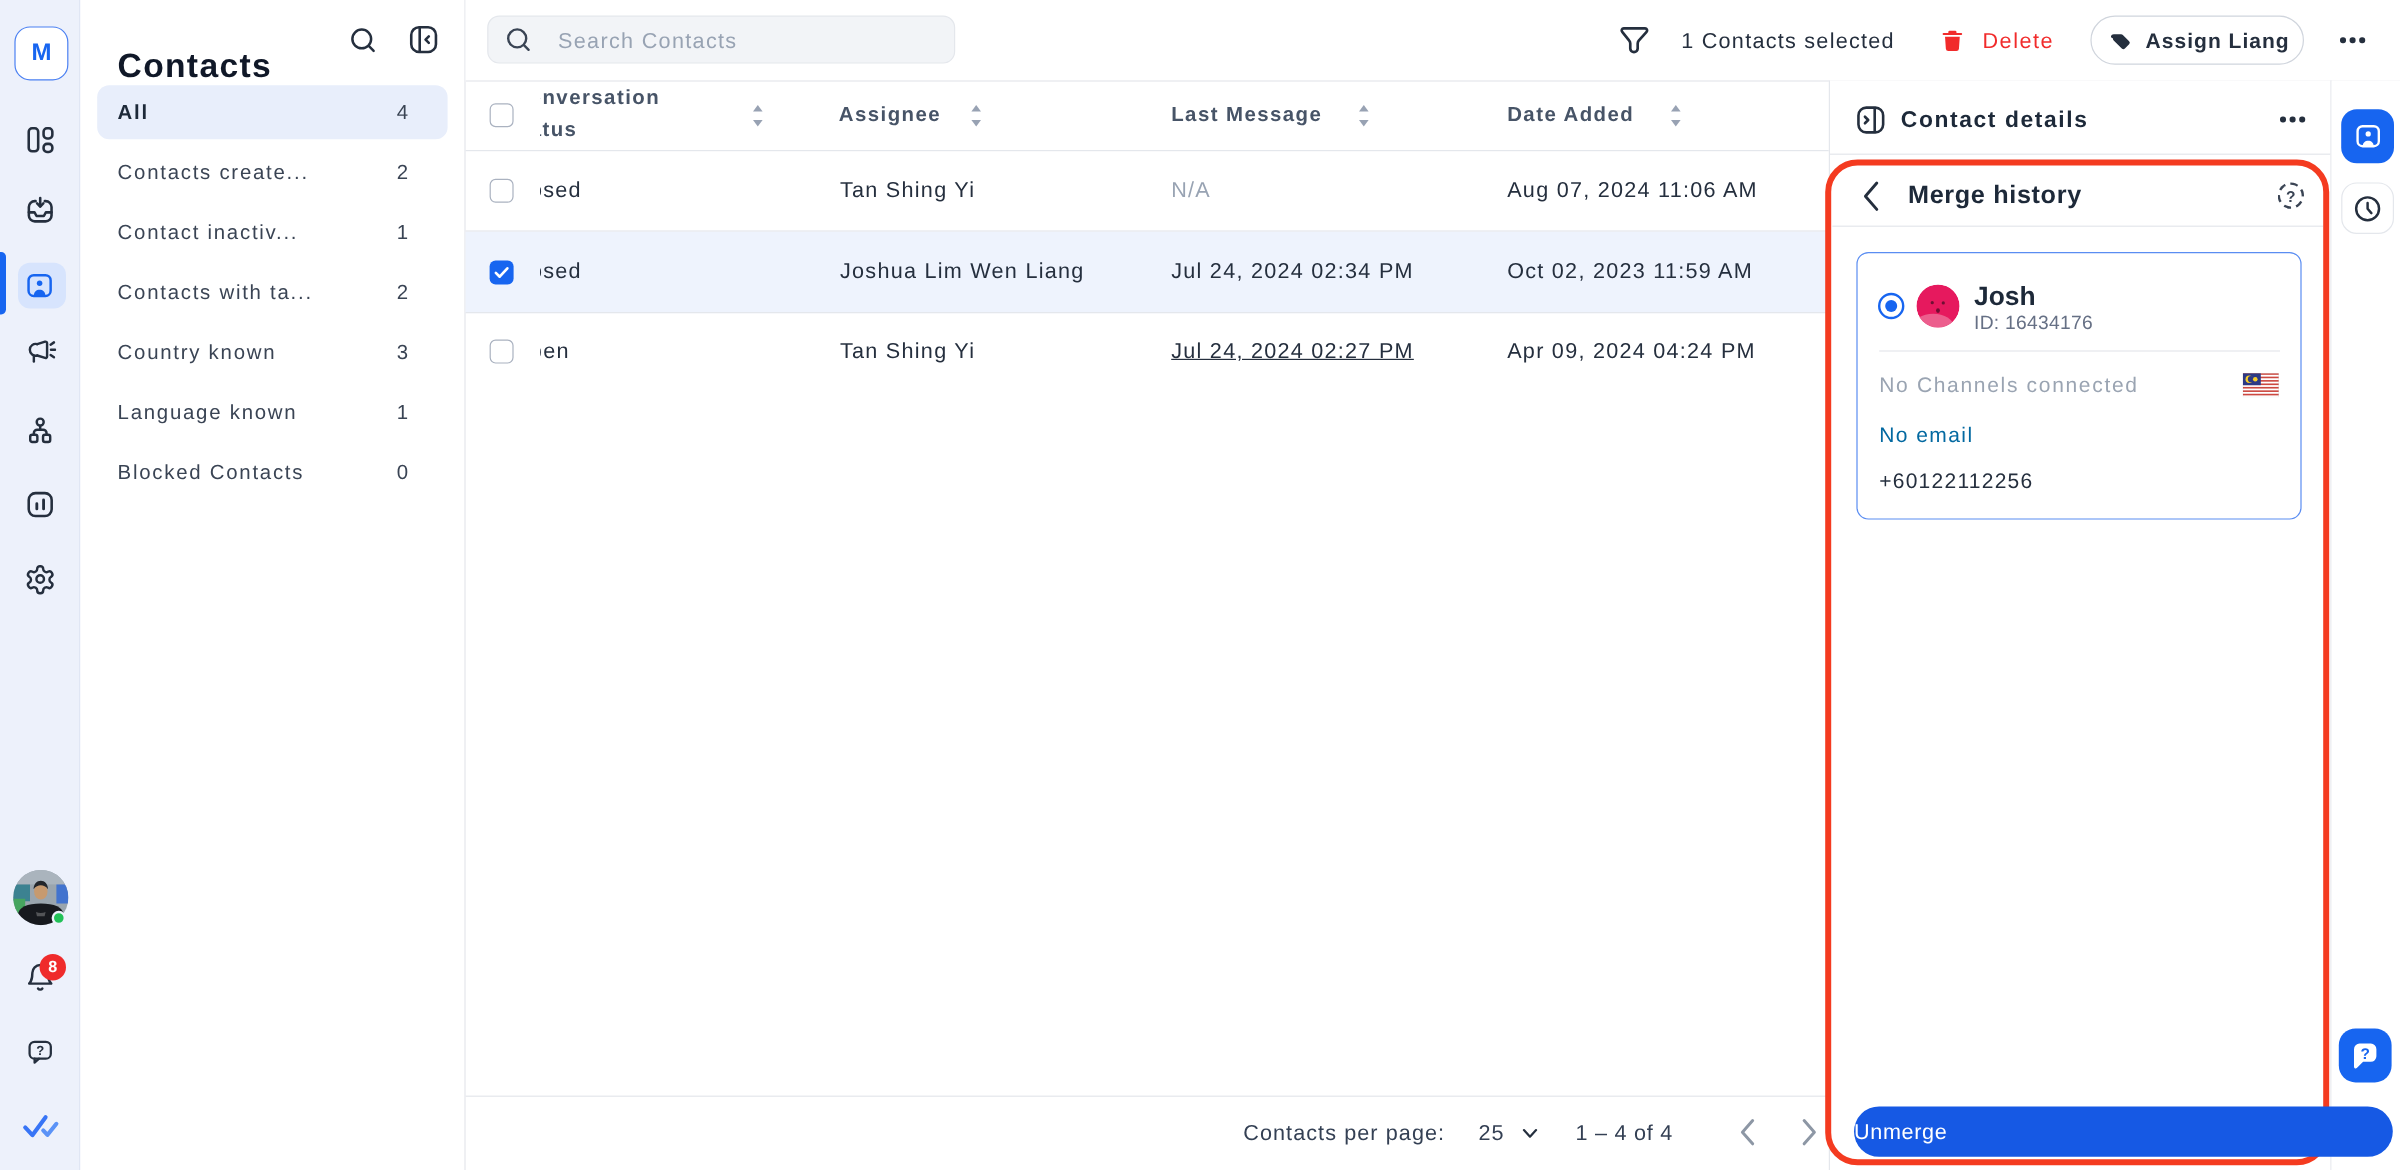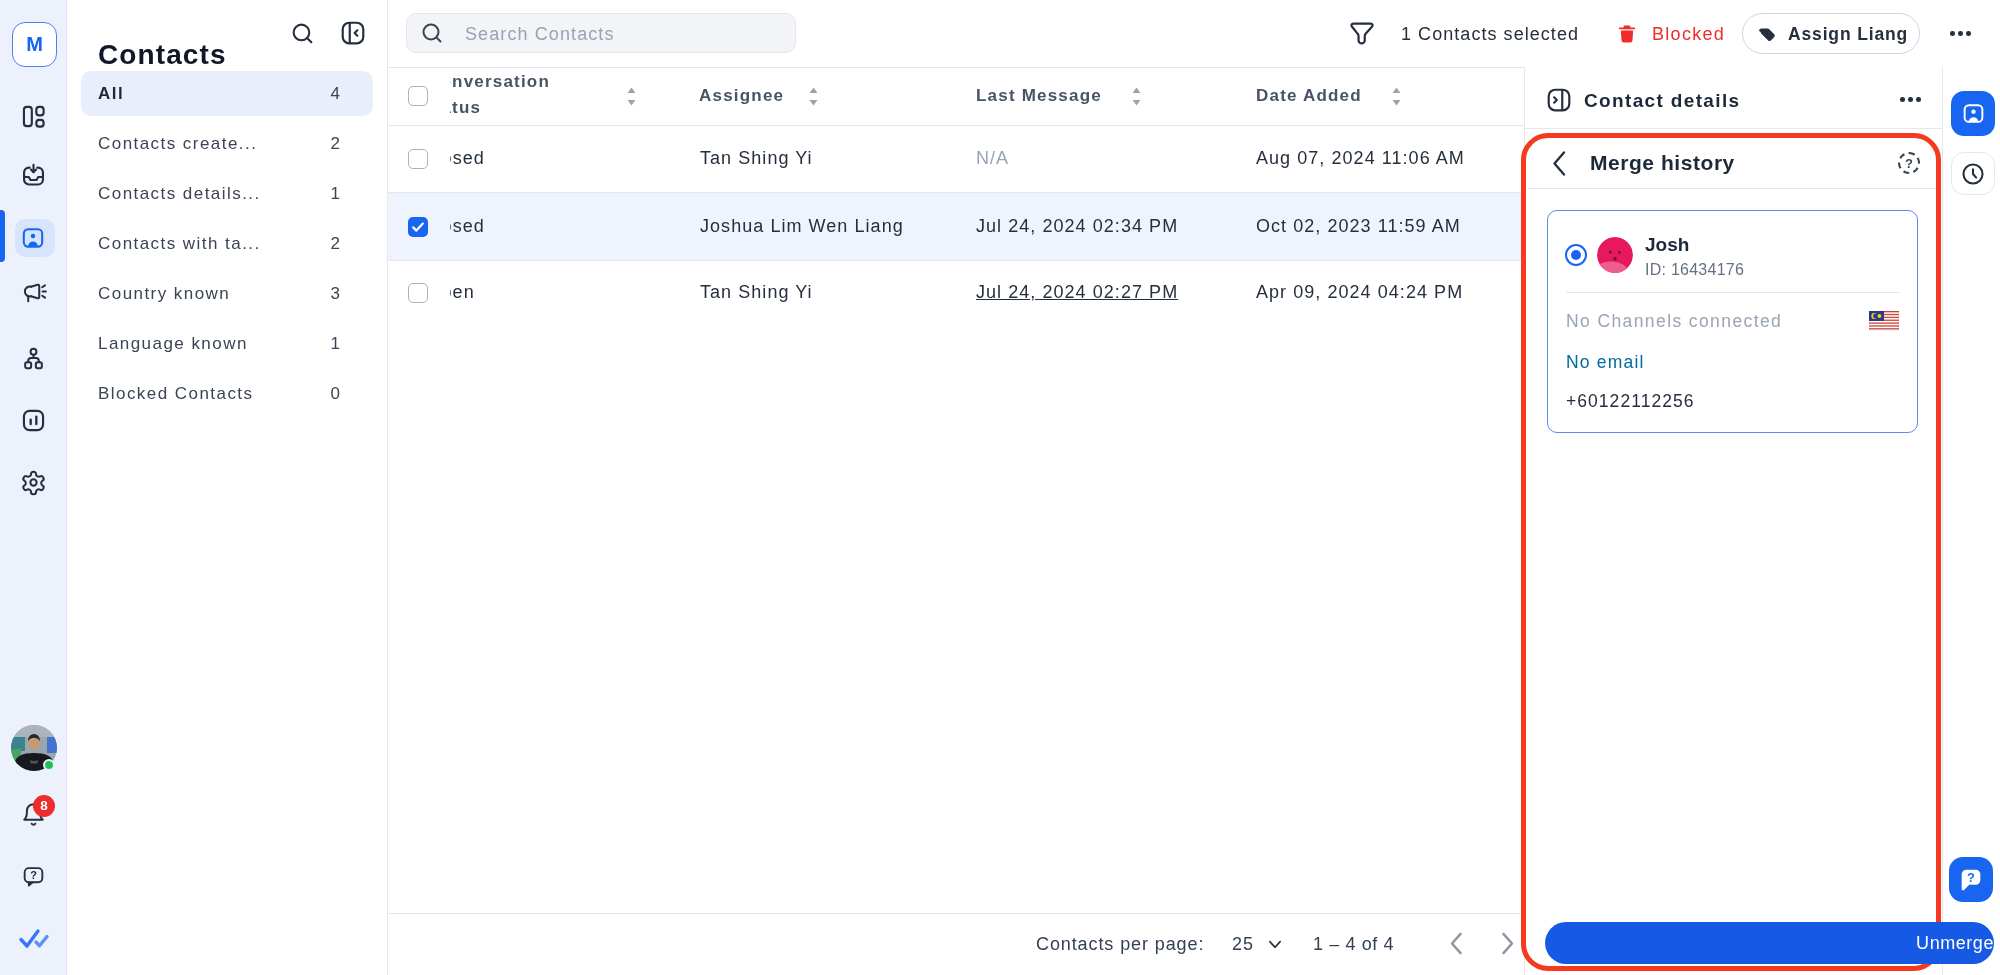--- a/index.html
+++ b/index.html
@@ -45,27 +45,27 @@
 .ptxt { font-size:18px; color:#344054; letter-spacing:0.9px; }
 
 #rpanel { left:1524px; top:67px; width:419px; height:908px; background:#fff; border-right:1px solid #e4e7ec; border-left:1px solid #e4e7ec; }
 #rphdr { left:1525px; top:67px; width:417px; height:62px; border-bottom:1px solid #e4e7ec; }
 #cdtitle { left:1584px; top:90px; font-size:19px; font-weight:bold; color:#1d2939; letter-spacing:1.35px; }
 #redbox { left:1521px; top:133px; width:420px; height:838px; border:5.5px solid #f43b20; border-radius:27px; z-index:5; }
 #mhtitle { left:1590px; top:151px; font-size:21px; font-weight:bold; color:#1d2939; letter-spacing:0.55px; }
 #qmark { left:1898px; top:152px; width:22px; height:22px; border:2px dashed #3a4454; border-radius:50%; color:#3a4454; font-size:13px; font-weight:bold; text-align:center; line-height:19px; }
 #mhdiv { left:1527px; top:188px; width:409px; height:1px; background:#e4e7ec; }
 #card { left:1547px; top:210px; width:371px; height:223px; border:1.5px solid #5a8df2; border-radius:10px; }
-#josh { left:1645px; top:234px; font-size:19px; font-weight:bold; color:#1d2939; }
+#josh { left:1645px; top:234px; font-size:22px; font-weight:bold; color:#1d2939; }
 #jid { left:1645px; top:261px; font-size:16px; color:#667085; letter-spacing:0.25px; }
 #carddiv { left:1566px; top:292px; width:334px; height:1px; background:#e4e7ec; }
 #noch { left:1566px; top:311px; font-size:17.5px; color:#9aa4b2; letter-spacing:1.4px; }
 #noem { left:1566px; top:352px; font-size:17.5px; color:#0369a1; letter-spacing:1.2px; }
 #phone { left:1566px; top:391px; font-size:17.5px; color:#252f3e; letter-spacing:1.05px; }
-#unmerge { left:1545px; top:922px; width:449px; height:42px; background:#1659e4; border-radius:21px; color:#fff; font-size:18px; letter-spacing:0.55px; text-align:right; line-height:42px; z-index:6; }
+#unmerge { left:1545px; top:922px; width:449px; height:42px; background:#1659e4; border-radius:21px; color:#fff; font-size:18px; letter-spacing:0.55px; text-align:left; line-height:42px; z-index:6; }
 
 #rrail { left:1943px; top:67px; width:57px; height:908px; background:#fff; }
 #rbtn1 { left:1951px; top:91px; width:44px; height:45px; background:#1765f0; border-radius:13px; }
 #rbtn2 { left:1951px; top:152px; width:44px; height:43px; background:#fff; border:1.5px solid #e4e7ec; border-radius:13px; }
 #helpbtn { left:1949px; top:857px; width:44px; height:45px; background:#1765f0; border-radius:14px; z-index:6; }
 </style>
 </head>
 <body>
 <div id="page">
 
@@ -152,36 +152,36 @@
   <div id="greendot" class="abs"></div>
   <div id="badge" class="abs">8</div>
 
   <div id="sidebar" class="abs"></div>
   <div id="sbtitle" class="txt">Contacts</div>
   <div id="allpill" class="abs"></div>
   <div class="txt srow" style="top:84px;font-weight:700;color:#1d2939;">All</div>
   <div class="txt scount" style="top:84px;">4</div>
   <div class="txt srow" style="top:134px;">Contacts create...</div>
   <div class="txt scount" style="top:134px;">2</div>
-  <div class="txt srow" style="top:184px;">Contacts details...</div>
+  <div class="txt srow" style="top:184px;">Contact inactiv...</div>
   <div class="txt scount" style="top:184px;">1</div>
   <div class="txt srow" style="top:234px;">Contacts with ta...</div>
   <div class="txt scount" style="top:234px;">2</div>
   <div class="txt srow" style="top:284px;">Country known</div>
   <div class="txt scount" style="top:284px;">3</div>
   <div class="txt srow" style="top:334px;">Language known</div>
   <div class="txt scount" style="top:334px;">1</div>
   <div class="txt srow" style="top:384px;">Blocked Contacts</div>
   <div class="txt scount" style="top:384px;">0</div>
 
   <div id="topbar" class="abs"></div>
   <div id="searchbox" class="abs"></div>
   <div id="searchph" class="txt">Search Contacts</div>
   <div id="nsel" class="txt">1 Contacts selected</div>
-  <div id="deltxt" class="txt">Blocked</div>
+  <div id="deltxt" class="txt">Delete</div>
   <div id="atbtn" class="abs"></div>
   <div id="attxt" class="txt">Assign Liang</div>
   <div class="abs dots" style="left:1950px;top:31px;">
       <i></i>
       <i></i>
       <i></i>
     </div>
 
   <div id="thdr" class="abs"></div>
 

